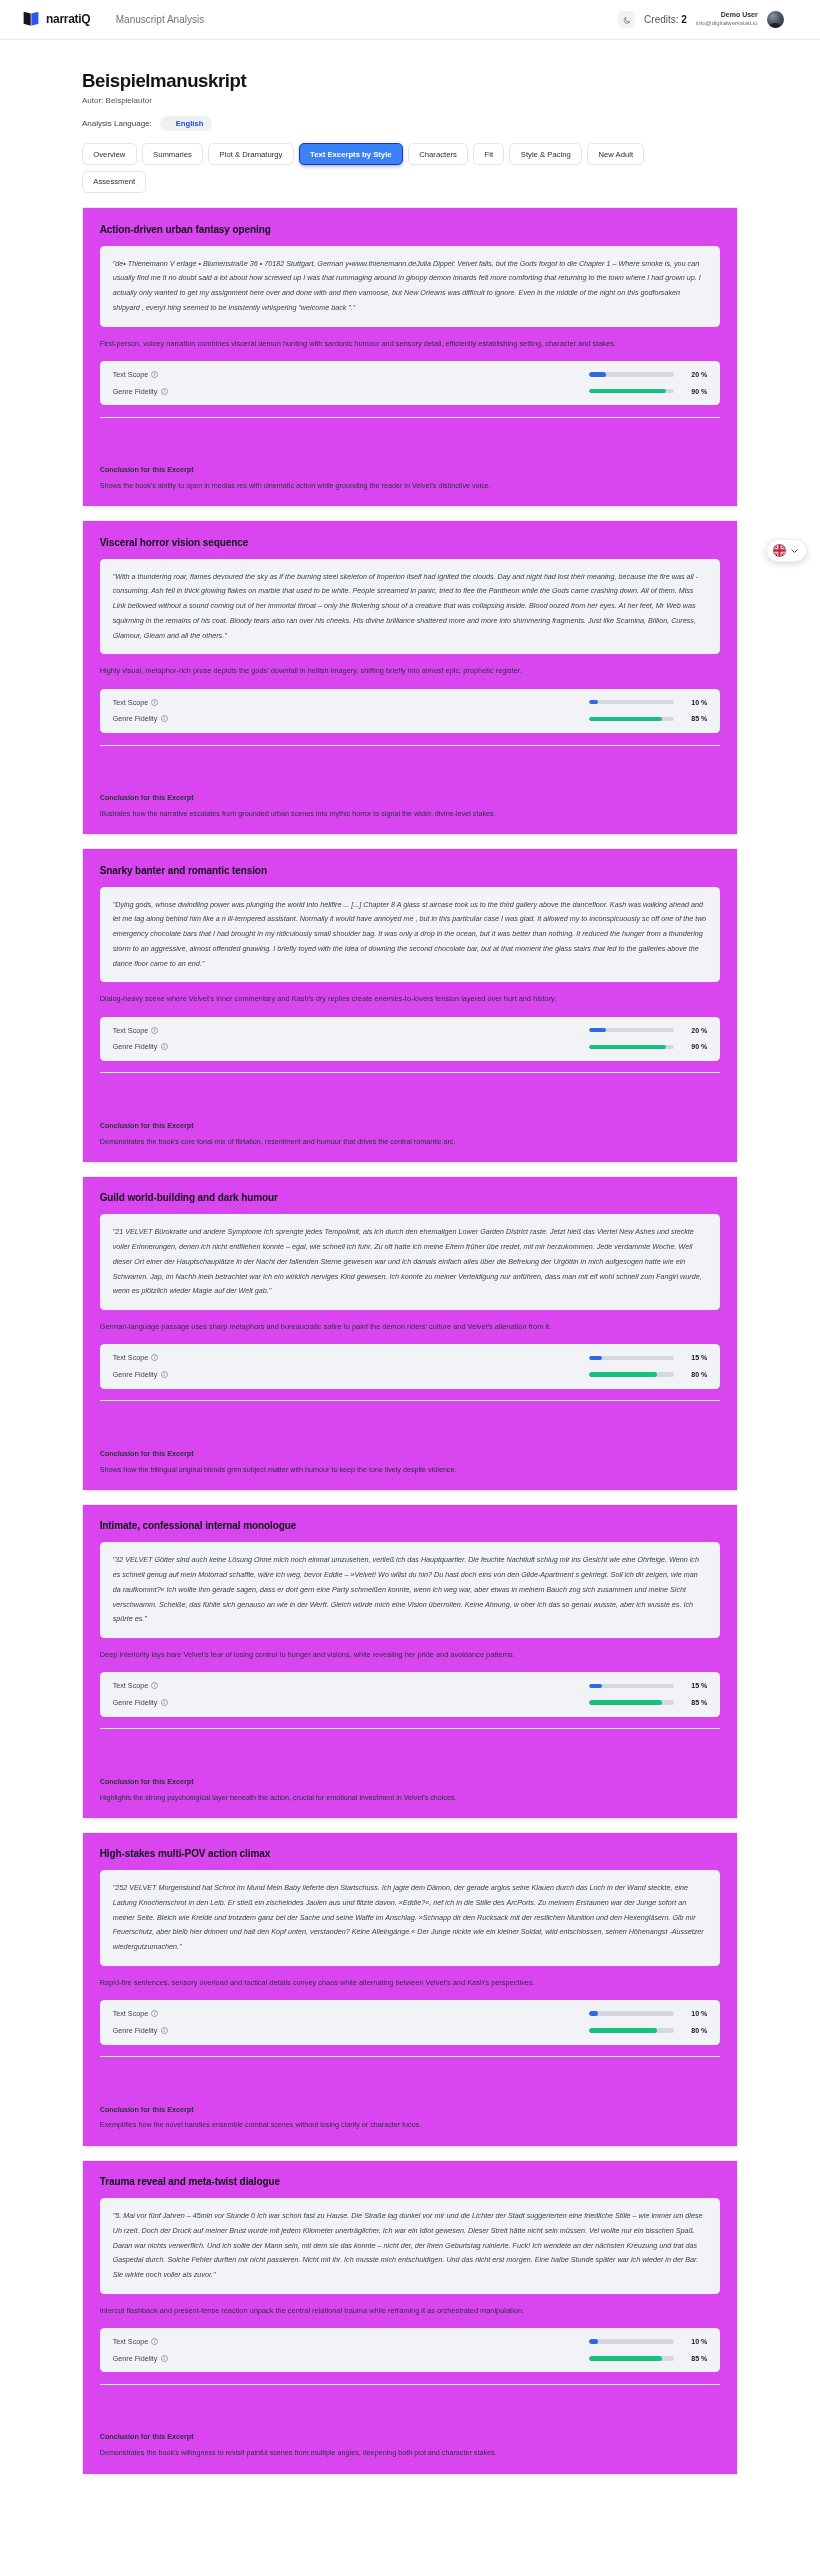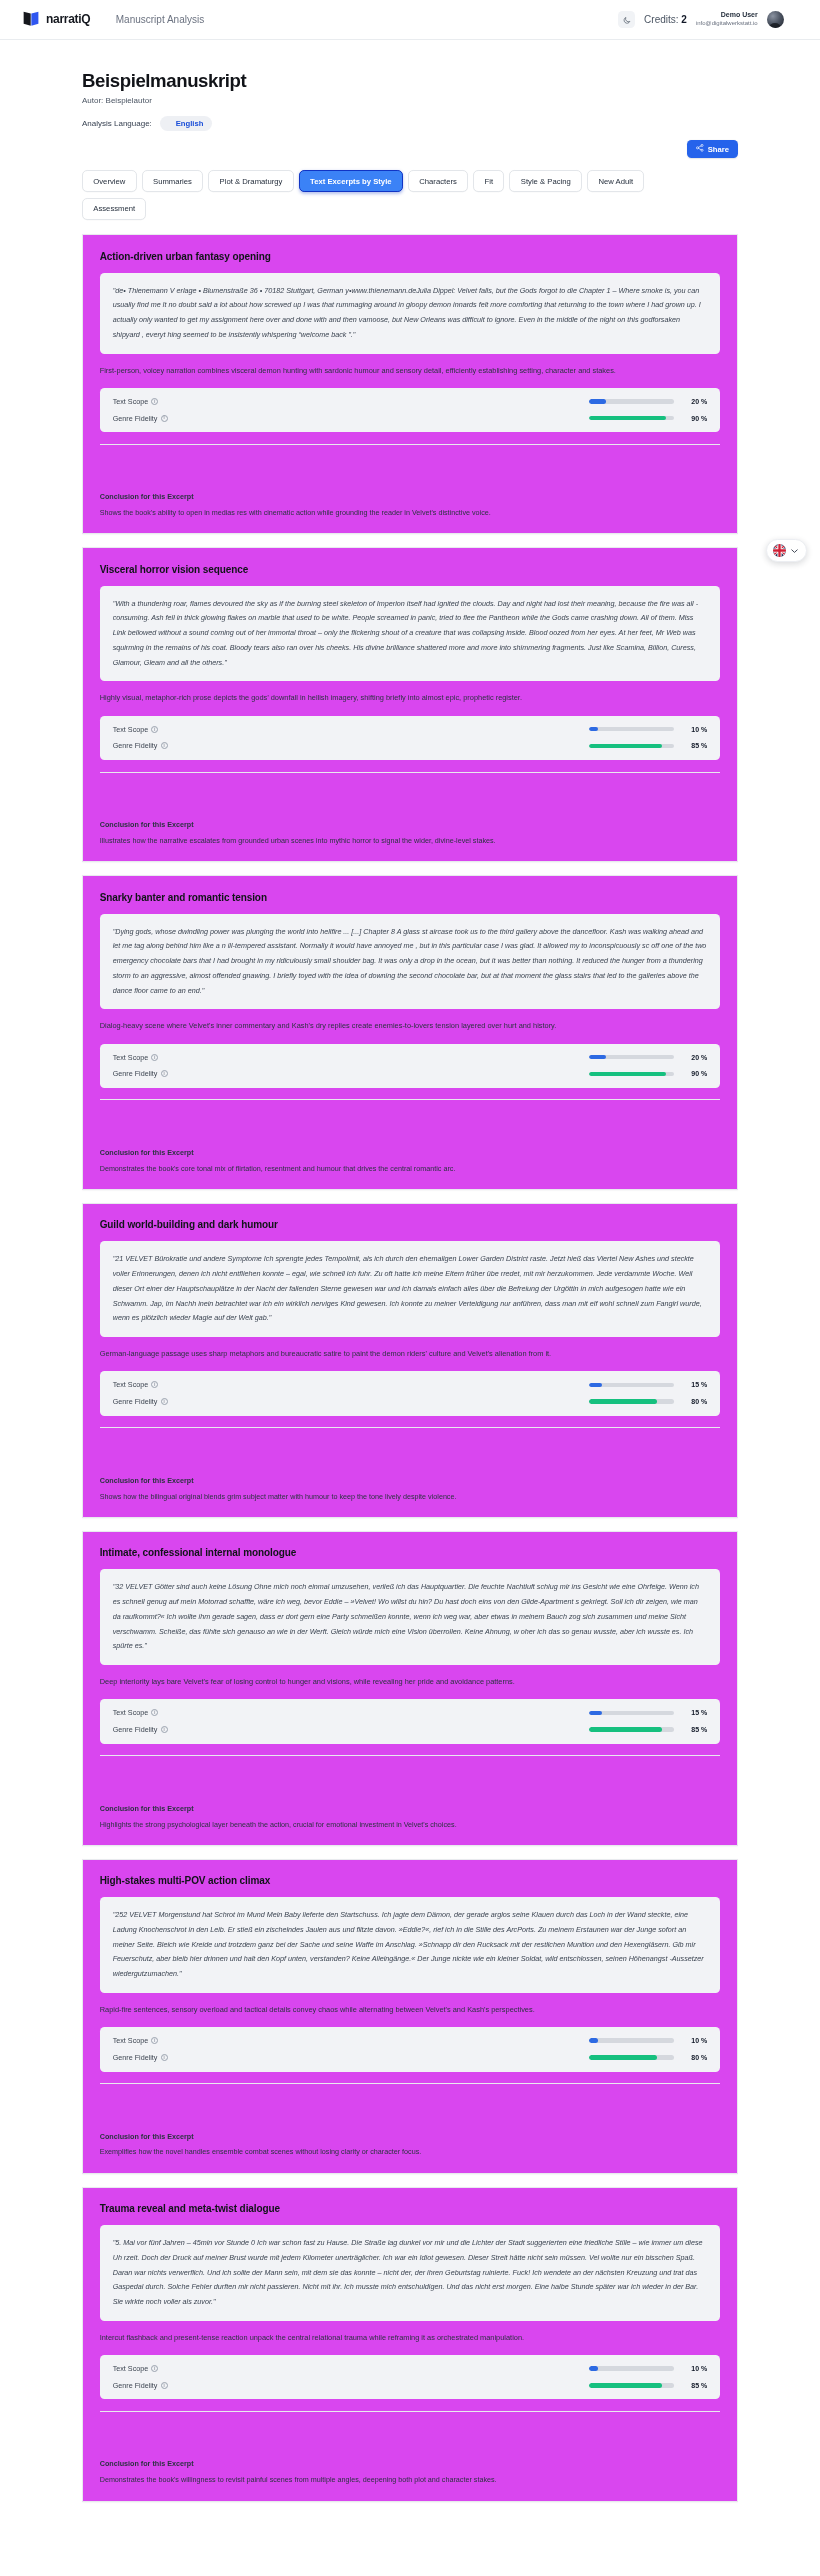--- a/index.html
+++ b/index.html
@@ -195,33 +195,20 @@
 
 
   <div class="lang-row">
     <span>Analysis Language:</span>
     <button class="lang-pill">
       <span class="tofu"></span>
       <span>English</span>
     </button>
   </div>
 
-  <div class="share-row">
-    <button class="share-btn">
-      <span>
-        <svg width="7.7" height="7.7" viewBox="0 0 14 14" aria-hidden="true">
-          <circle cx="11" cy="2.6" r="1.9" fill="none" stroke="#fff" stroke-width="1.2"></circle>
-          <circle cx="11" cy="11.4" r="1.9" fill="none" stroke="#fff" stroke-width="1.2"></circle>
-          <circle cx="2.7" cy="7" r="1.9" fill="none" stroke="#fff" stroke-width="1.2"></circle>
-          <path d="M4.4 6.1 L9.3 3.5 M4.4 7.9 L9.3 10.5" stroke="#fff" stroke-width="1.2" stroke-linecap="round"></path>
-        </svg>
-      </span>
-      <span>Share</span>
-    </button>
-  </div>
 
   <div class="tabs" id="tabs">
       <button class="tab">Overview</button>
       <button class="tab">Summaries</button>
       <button class="tab">Plot &amp; Dramaturgy</button>
       <button class="tab active">Text Excerpts by Style</button>
       <button class="tab">Characters</button>
       <button class="tab">Fit</button>
       <button class="tab">Style &amp; Pacing</button>
       <button class="tab">New Adult</button>

